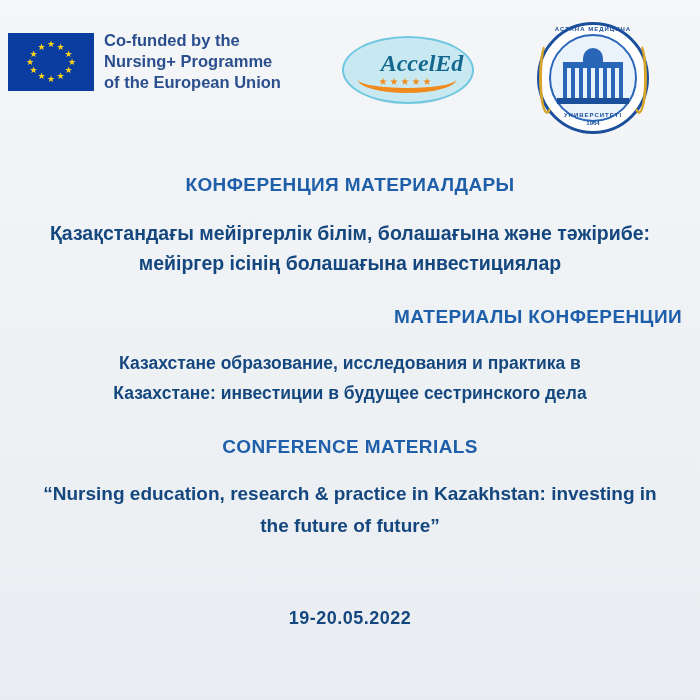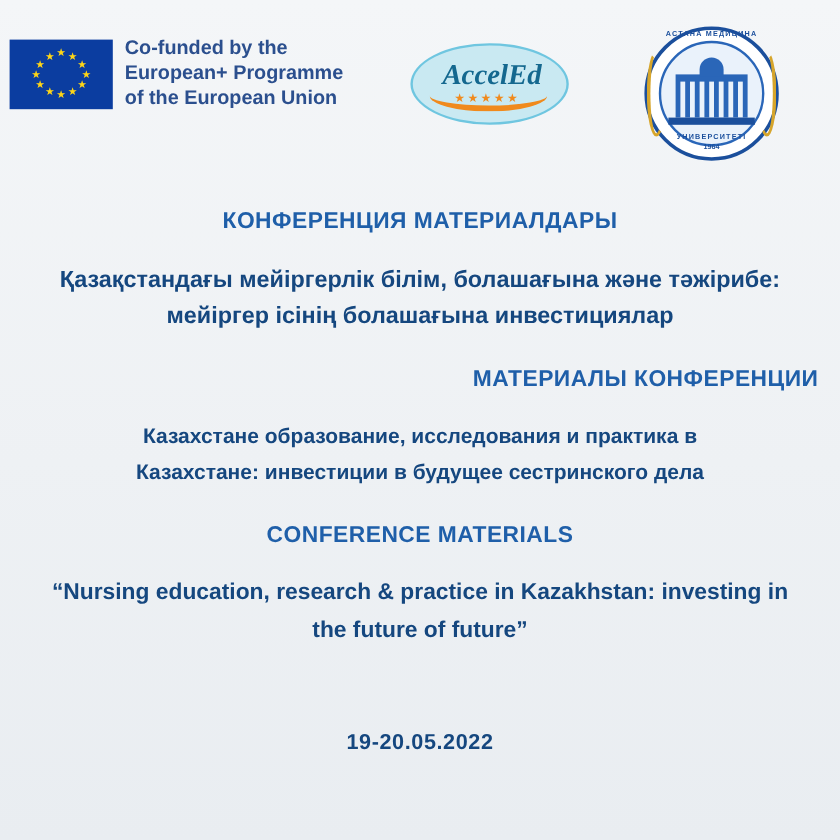--- a/index.html
+++ b/index.html
@@ -72,21 +72,21 @@
     left: 0;
     top: 0;
     width: 128px;
     height: 64px;
     border-radius: 50% / 50%;
     background: #c9e9f2;
     border: 2px solid #6fc6e0;
   }
   .acceled-word {
     position: absolute;
-    left: 4px;
+    left: 16px;
     top: 14px;
     width: 128px;
     text-align: center;
     font-family: "Liberation Serif", serif;
     font-style: italic;
     font-weight: bold;
     font-size: 24px;
     color: #14688f;
   }
   .acceled-swoosh {
@@ -283,21 +283,21 @@
         <span class="eu-star" style="left:29px; top:39.5px;">★</span>
         <span class="eu-star" style="left:38.5px; top:42px;">★</span>
         <span class="eu-star" style="left:48px; top:39.5px;">★</span>
         <span class="eu-star" style="left:56px; top:33px;">★</span>
         <span class="eu-star" style="left:59.5px; top:25px;">★</span>
         <span class="eu-star" style="left:56px; top:17px;">★</span>
         <span class="eu-star" style="left:48px; top:10.5px;">★</span>
       </div>
       <div class="eu-text">
         <div>Co-funded by the</div>
-        <div>European+ Programme</div>
+        <div>Nursing+ Programme</div>
         <div>of the European Union</div>
       </div>
     </div>
 
     <div class="acceled-logo">
       <div class="acceled-ellipse"></div>
       <div class="acceled-word">AccelEd</div>
       <div class="acceled-swoosh"></div>
       <div class="acceled-stars">★★★★★</div>
     </div>

